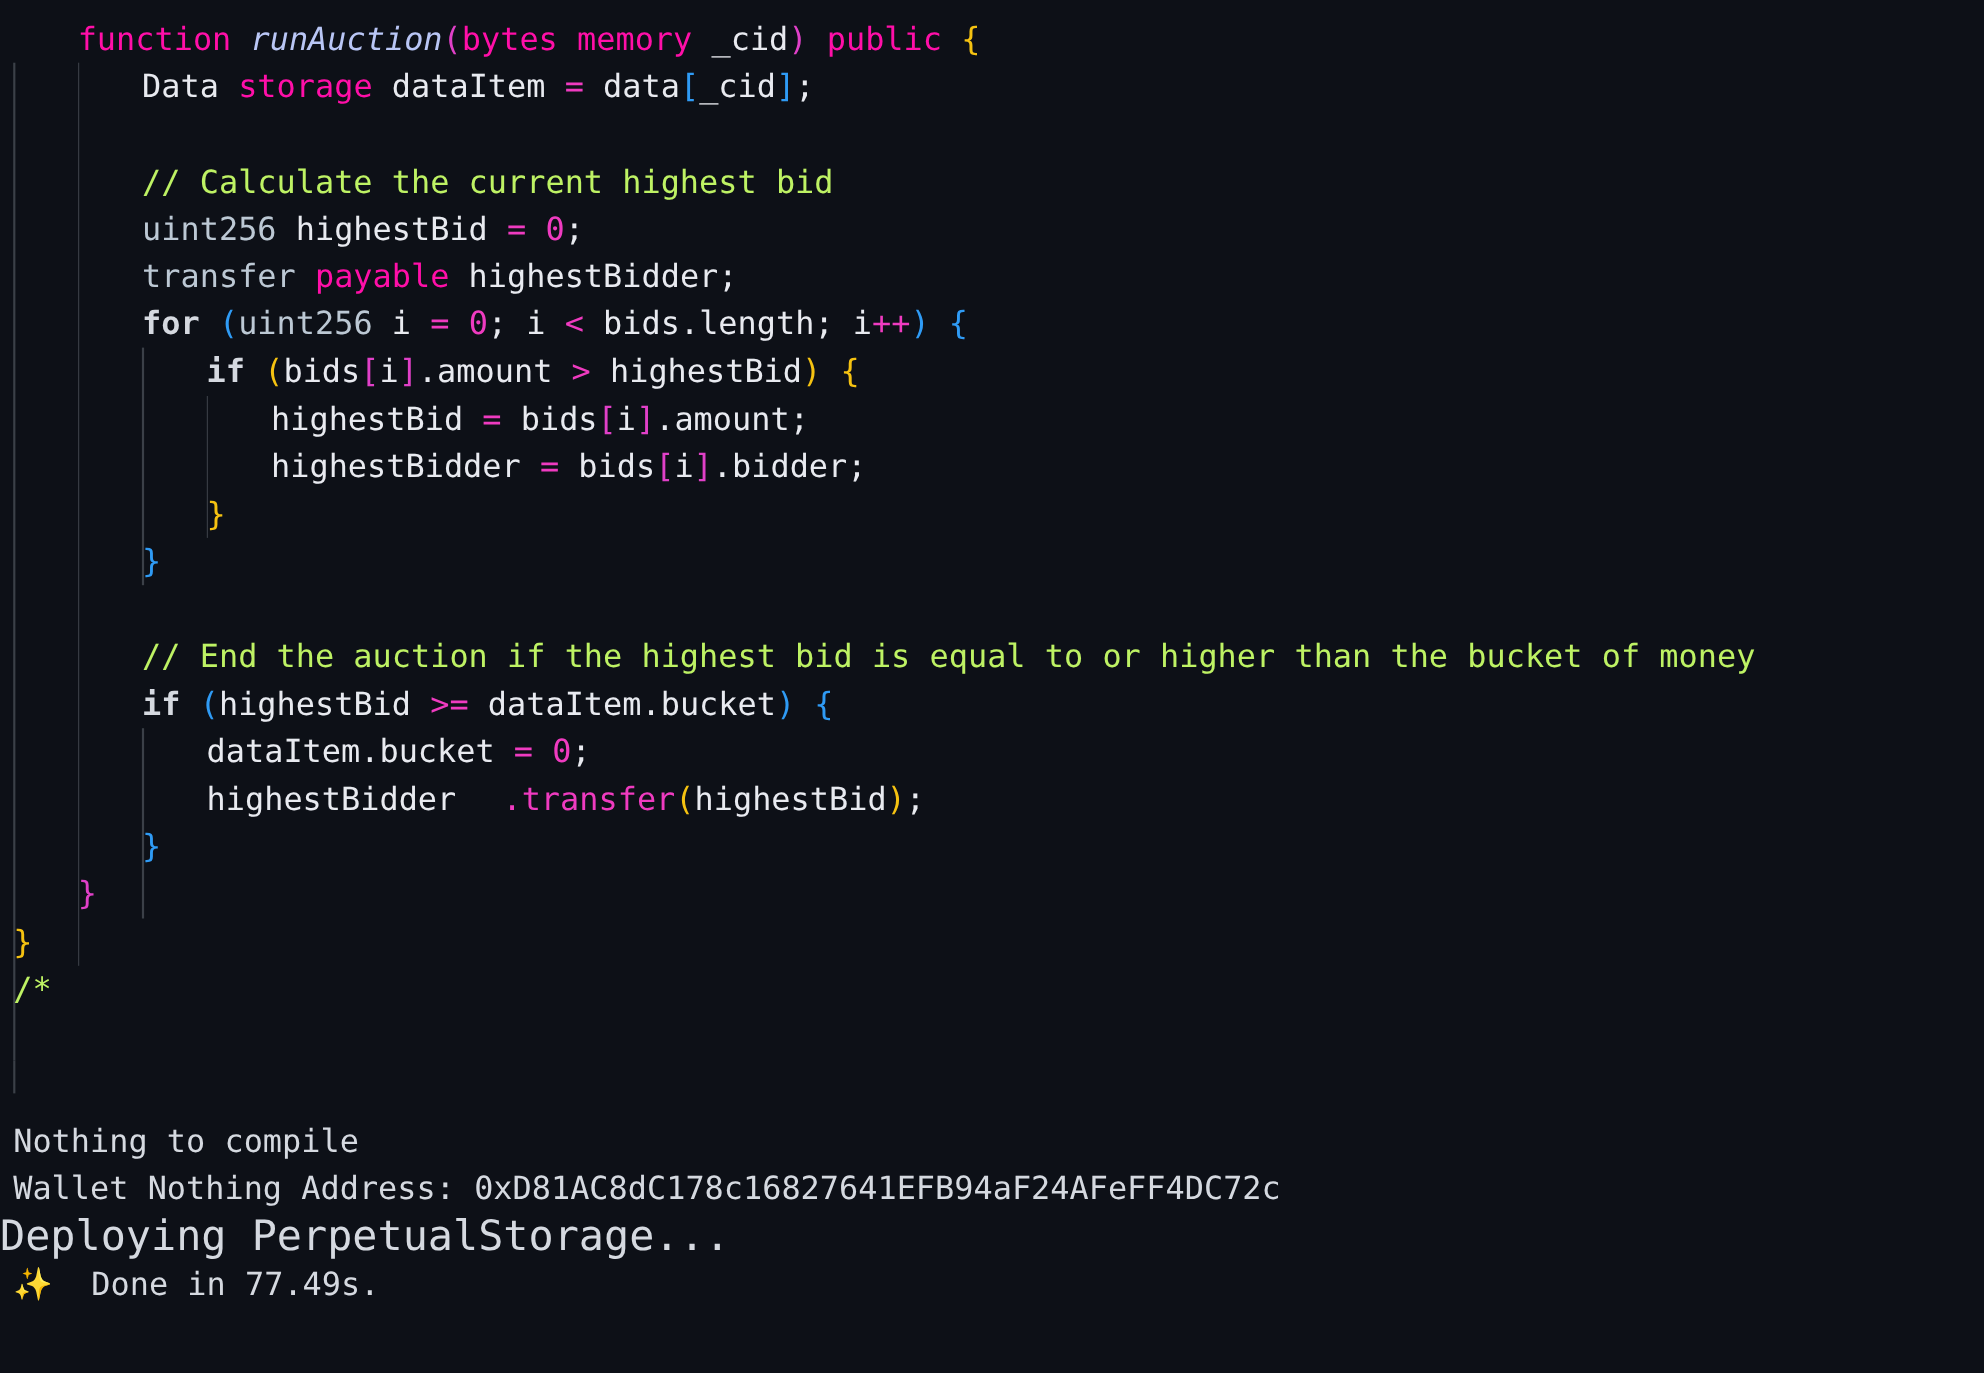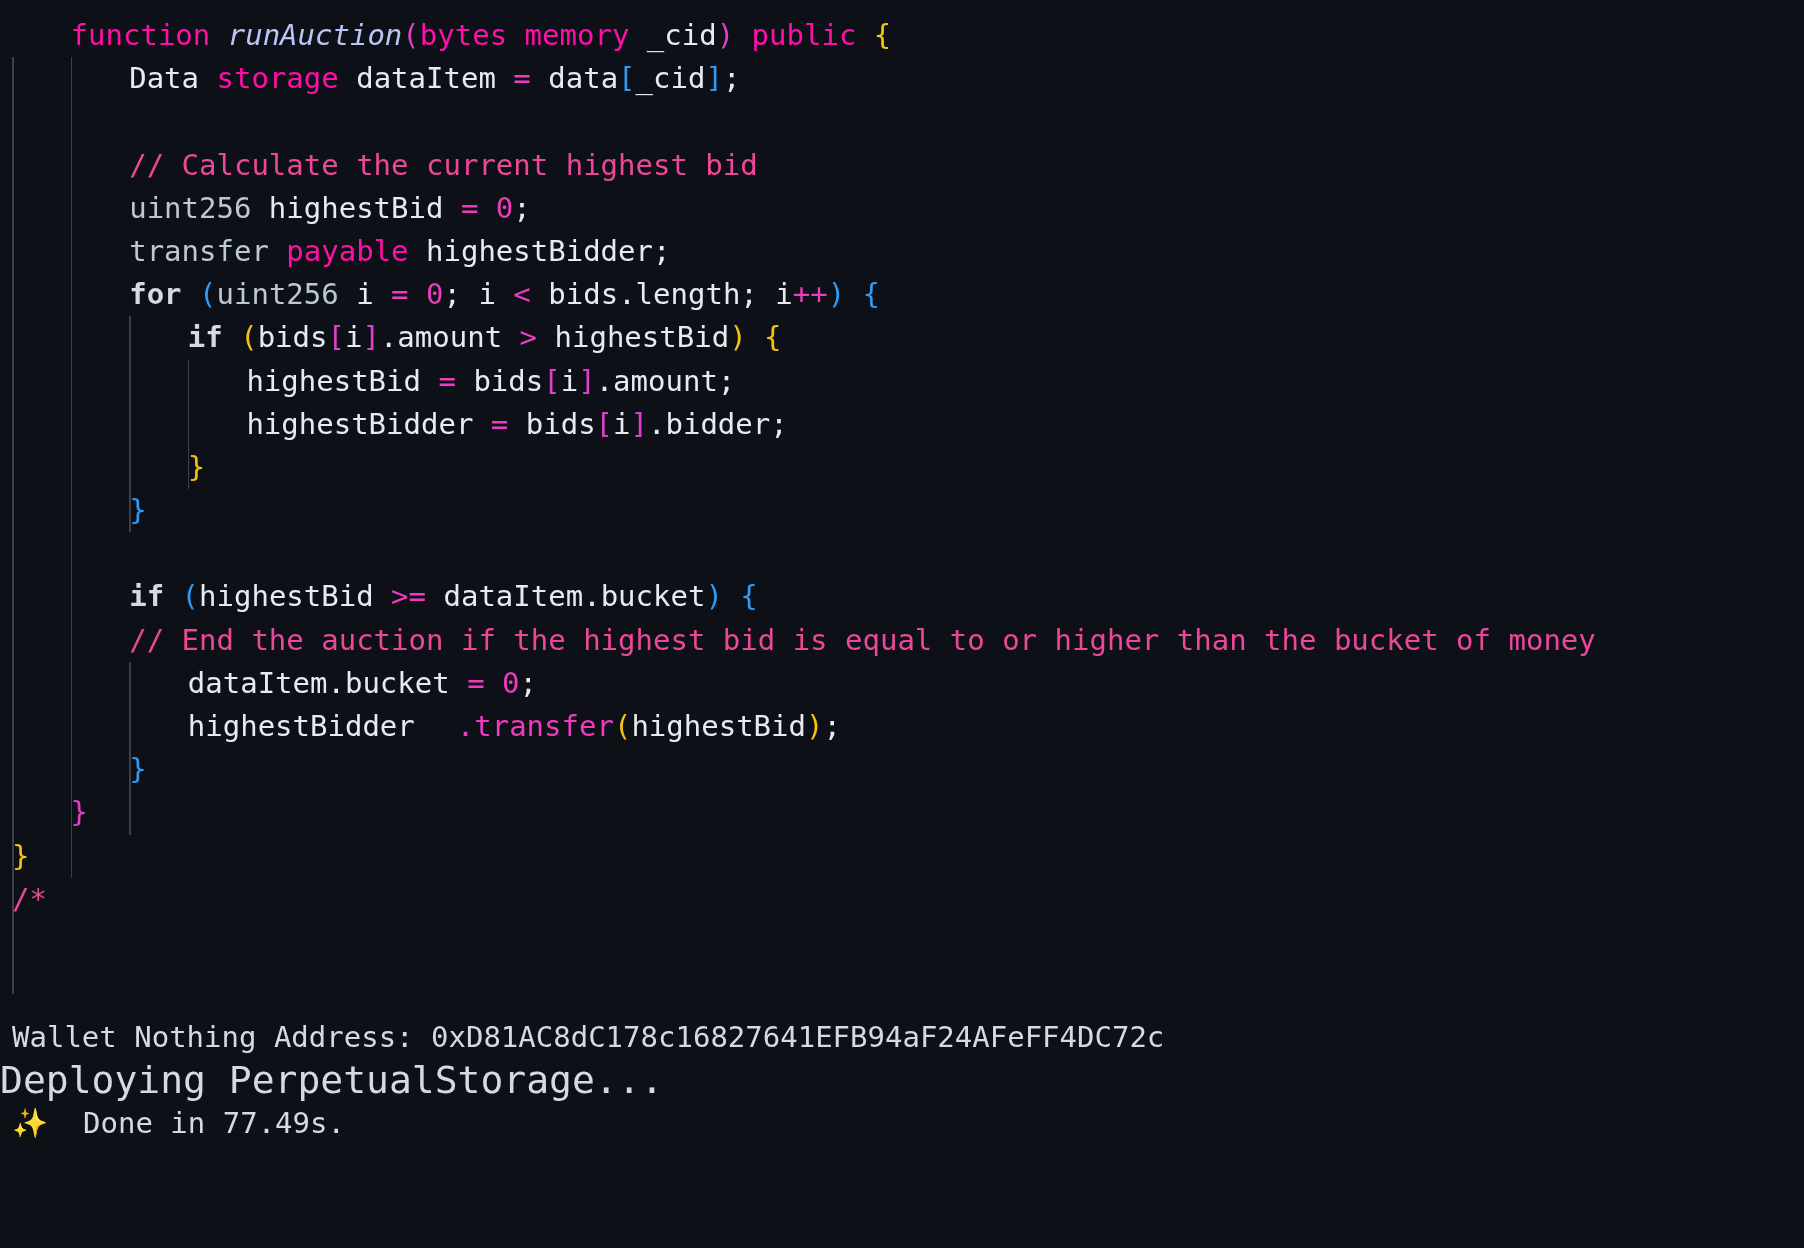--- a/index.html
+++ b/index.html
@@ -70,21 +70,21 @@
     color: #d5d9e0;
   }
 
   
   .t-keyword   { color: #ff0fa8; }           
   .t-control   { color: #d5d9e0; font-weight: bold; text-align: center; }  
   .t-fn        { color: #b9c6f5; font-style: italic; } 
   .t-call      { color: #ef3bc0; margin-left: 42px; }           
   .t-type      { color: #bcc8d4; }           
   .t-plain     { color: #e8eaf0; }
-  .t-comment   { color: #ec4899; }
+  .t-comment   { color: #bef264; }
   .t-num       { color: #ef3bc0; }
   .t-op        { color: #ef3bc0; }           
   .t-br-y      { color: #f5c211; }           
   .t-br-p      { color: #e040c8; }           
   .t-br-b      { color: #2f9bf5; }           
   .t-term      { color: #d5d9e0; }
   .t-spark     { color: #f0c040; }
 </style>
 </head>
 <body>
@@ -107,32 +107,33 @@
         <div class="code-line" style="height: 43.2px; line-height: 43.2px; font-size: 29px; padding-left: 129.2px;"><span class="t-comment">// Calculate the current highest bid</span></div>
         <div class="code-line" style="height: 43.2px; line-height: 43.2px; font-size: 29px; padding-left: 129.2px;"><span class="t-type">uint256</span><span class="t-plain"> highestBid </span><span class="t-op">=</span><span class="t-plain"> </span><span class="t-num">0</span><span class="t-plain">;</span></div>
         <div class="code-line" style="height: 43.2px; line-height: 43.2px; font-size: 29px; padding-left: 129.2px;"><span class="t-type">transfer </span><span class="t-keyword">payable </span><span class="t-plain">highestBidder;</span></div>
         <div class="code-line" style="height: 43.2px; line-height: 43.2px; font-size: 29px; padding-left: 129.2px;"><span class="t-control">for </span><span class="t-br-b">(</span><span class="t-type">uint256</span><span class="t-plain"> i </span><span class="t-op">=</span><span class="t-plain"> </span><span class="t-num">0</span><span class="t-plain">; i </span><span class="t-op">&lt;</span><span class="t-plain"> bids.length; i</span><span class="t-op">++</span><span class="t-br-b">)</span><span class="t-plain"> </span><span class="t-br-b">{</span></div>
         <div class="code-line" style="height: 43.2px; line-height: 43.2px; font-size: 29px; padding-left: 187.8px;"><span class="t-control">if </span><span class="t-br-y">(</span><span class="t-plain">bids</span><span class="t-br-p">[</span><span class="t-plain">i</span><span class="t-br-p">]</span><span class="t-plain">.amount </span><span class="t-op">&gt;</span><span class="t-plain"> highestBid</span><span class="t-br-y">)</span><span class="t-plain"> </span><span class="t-br-y">{</span></div>
         <div class="code-line" style="height: 43.2px; line-height: 43.2px; font-size: 29px; padding-left: 246.4px;"><span class="t-plain">highestBid </span><span class="t-op">=</span><span class="t-plain"> bids</span><span class="t-br-p">[</span><span class="t-plain">i</span><span class="t-br-p">]</span><span class="t-plain">.amount;</span></div>
         <div class="code-line" style="height: 43.2px; line-height: 43.2px; font-size: 29px; padding-left: 246.4px;"><span class="t-plain">highestBidder </span><span class="t-op">=</span><span class="t-plain"> bids</span><span class="t-br-p">[</span><span class="t-plain">i</span><span class="t-br-p">]</span><span class="t-plain">.bidder;</span></div>
         <div class="code-line" style="height: 43.2px; line-height: 43.2px; font-size: 29px; padding-left: 187.8px;"><span class="t-br-y">}</span></div>
         <div class="code-line" style="height: 43.2px; line-height: 43.2px; font-size: 29px; padding-left: 129.2px;"><span class="t-br-b">}</span></div>
         <div class="code-line" style="height: 43.2px; line-height: 43.2px; font-size: 29px; padding-left: 129.2px;">&nbsp;</div>
+        <div class="code-line" style="height: 43.2px; line-height: 43.2px; font-size: 29px; padding-left: 129.2px;"><span class="t-comment">// End the auction if the highest bid is equal to or higher than the bucket of money</span></div>
         <div class="code-line" style="height: 43.2px; line-height: 43.2px; font-size: 29px; padding-left: 129.2px;"><span class="t-control">if </span><span class="t-br-b">(</span><span class="t-plain">highestBid </span><span class="t-op">&gt;=</span><span class="t-plain"> dataItem.bucket</span><span class="t-br-b">)</span><span class="t-plain"> </span><span class="t-br-b">{</span></div>
-        <div class="code-line" style="height: 43.2px; line-height: 43.2px; font-size: 29px; padding-left: 129.2px;"><span class="t-comment">// End the auction if the highest bid is equal to or higher than the bucket of money</span></div>
         <div class="code-line" style="height: 43.2px; line-height: 43.2px; font-size: 29px; padding-left: 187.8px;"><span class="t-plain">dataItem.bucket </span><span class="t-op">=</span><span class="t-plain"> </span><span class="t-num">0</span><span class="t-plain">;</span></div>
         <div class="code-line" style="height: 43.2px; line-height: 43.2px; font-size: 29px; padding-left: 187.8px;"><span class="t-plain">highestBidder</span><span class="t-call">.transfer</span><span class="t-br-y">(</span><span class="t-plain">highestBid</span><span class="t-br-y">)</span><span class="t-plain">;</span></div>
         <div class="code-line" style="height: 43.2px; line-height: 43.2px; font-size: 29px; padding-left: 129.2px;"><span class="t-br-b">}</span></div>
         <div class="code-line" style="height: 43.2px; line-height: 43.2px; font-size: 29px; padding-left: 70.6px;"><span class="t-br-p">}</span></div>
         <div class="code-line" style="height: 43.2px; line-height: 43.2px; font-size: 29px; padding-left: 12px;"><span class="t-br-y">}</span></div>
         <div class="code-line" style="height: 43.2px; line-height: 43.2px; font-size: 29px; padding-left: 12px;"><span class="t-comment">/*</span></div>
       </div>
   </div>
 
   <div id="terminal">
     <div id="term-lines" style="padding-top: 6px;">
+        <div class="term-line" style="height: 43.2px; line-height: 43.2px; font-size: 29px; padding-left: 12px;"><span class="t-term">Nothing to compile</span></div>
         <div class="term-line" style="height: 43.2px; line-height: 43.2px; font-size: 29px; padding-left: 12px;"><span class="t-term">Wallet Nothing Address: 0xD81AC8dC178c16827641EFB94aF24AFeFF4DC72c</span></div>
         <div class="term-line" style="height: 43.2px; line-height: 43.2px; font-size: 38px; "><span class="t-term">Deploying PerpetualStorage...</span></div>
         <div class="term-line" style="height: 43.2px; line-height: 43.2px; font-size: 29px; padding-left: 12px;"><span class="t-spark">✨</span><span>  </span><span class="t-term">Done in 77.49s.</span></div>
       </div>
   </div>
 
 </div>
 
 </body></html>

